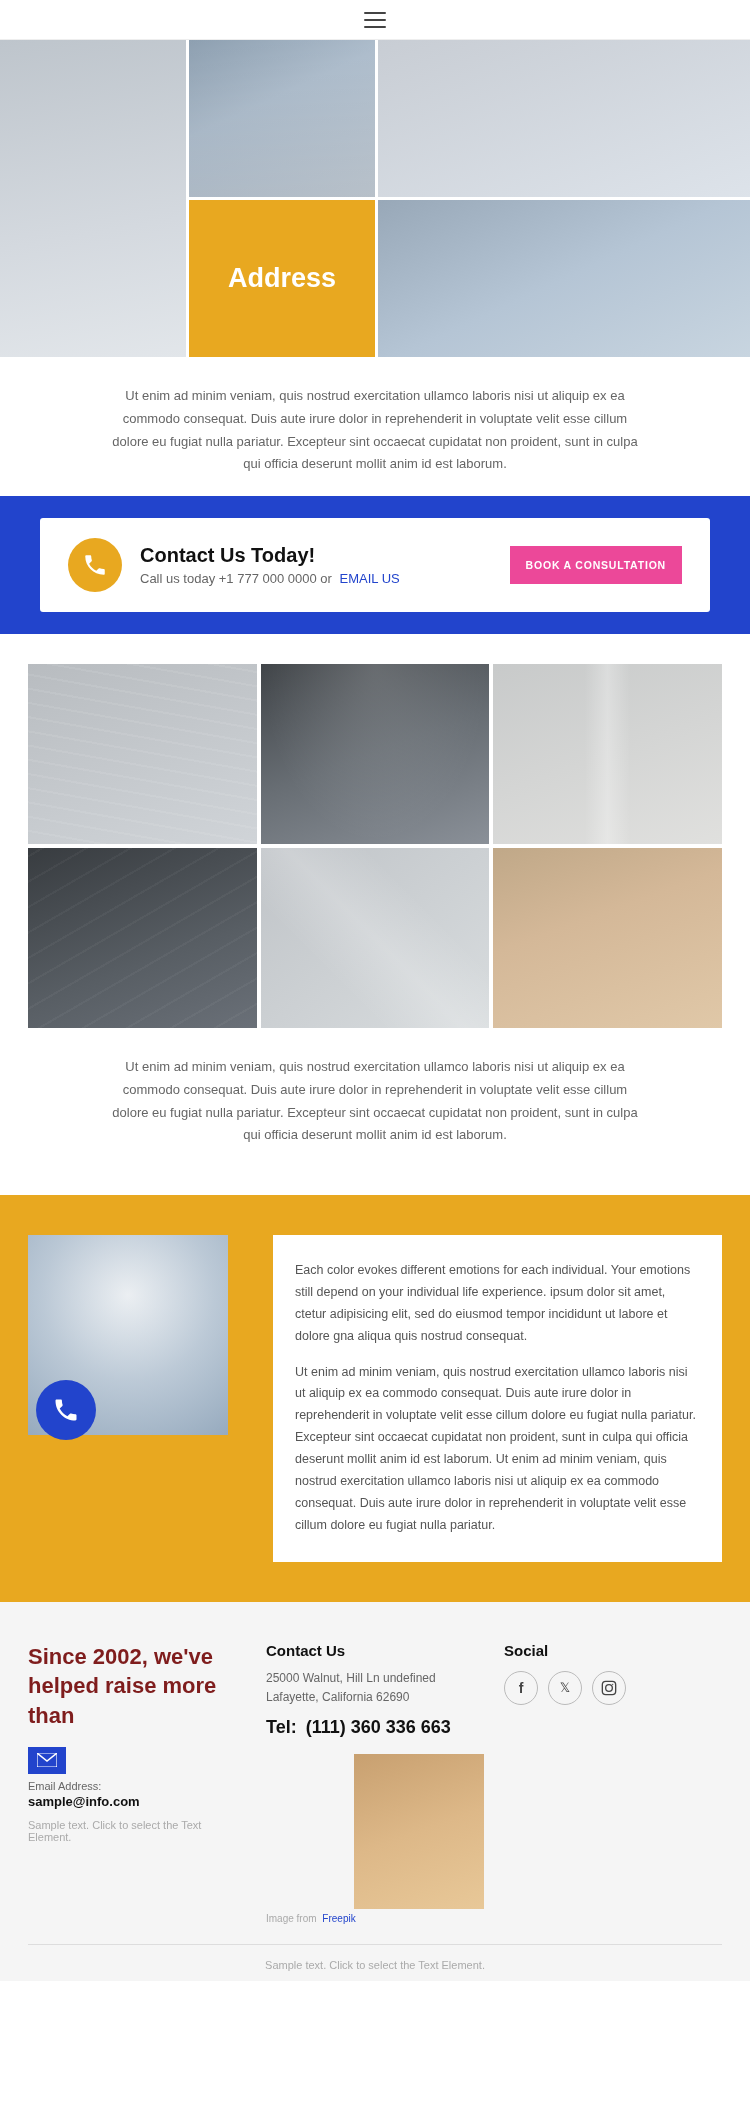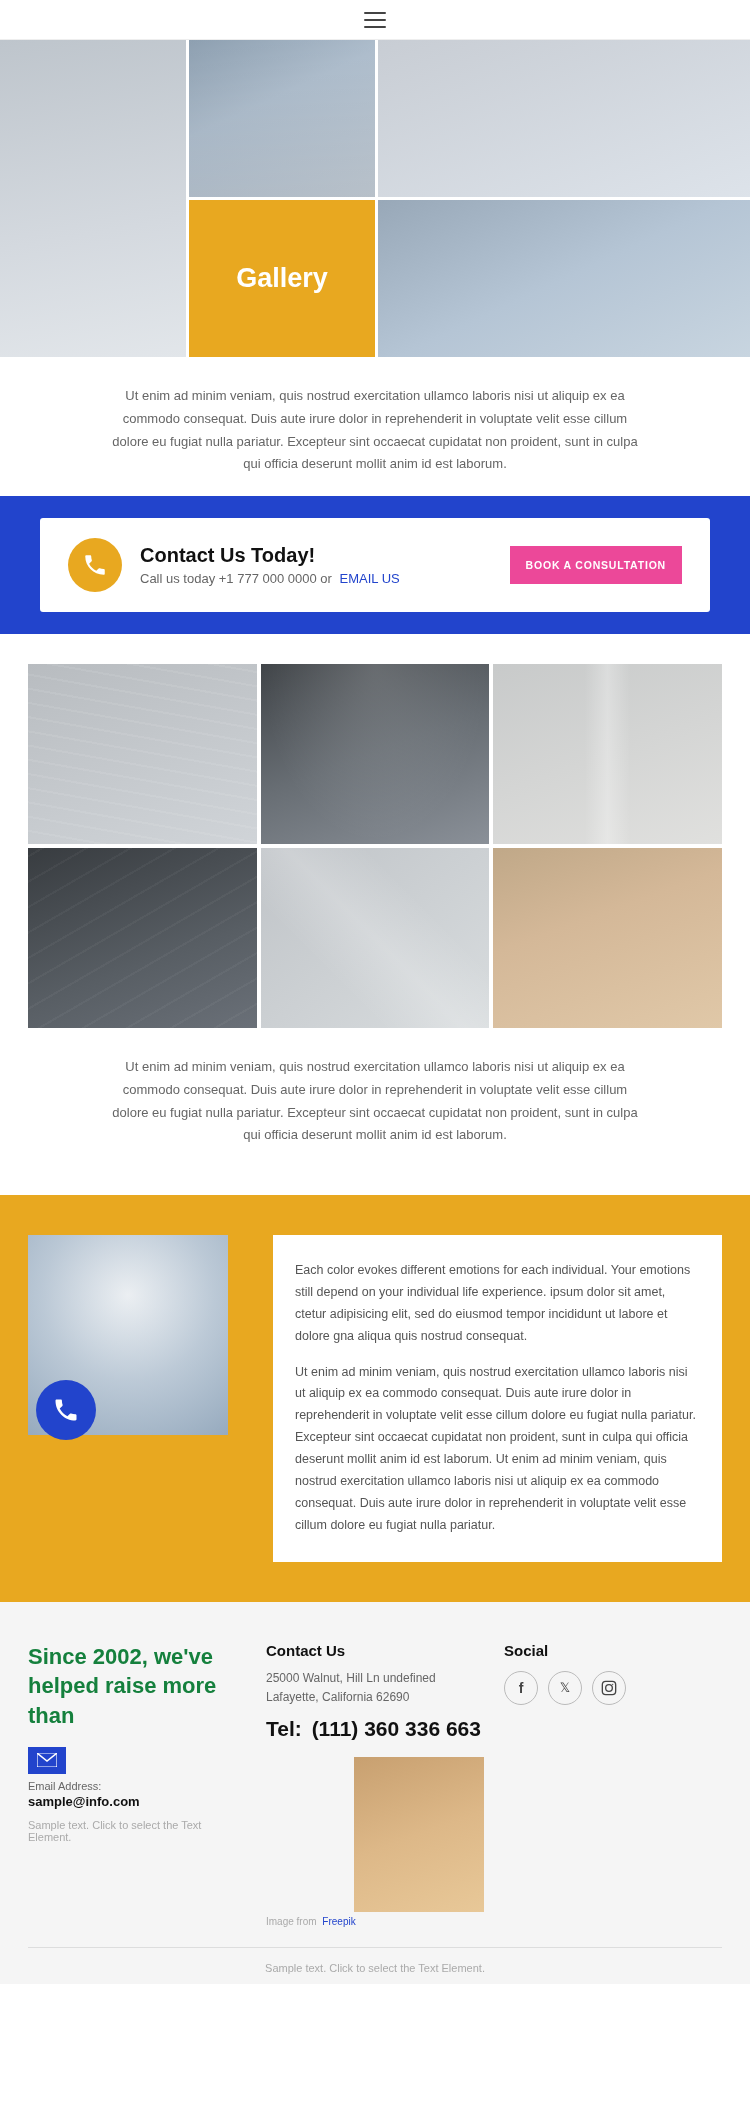--- a/index.html
+++ b/index.html
@@ -26,21 +26,21 @@
 
     <div style="overflow:hidden;background:linear-gradient(155deg,#95a8ba 0%,#b8c8d8 40%,#ccd6e0 100%);position:relative;">
       <div style="position:absolute;inset:0;background:linear-gradient(180deg,rgba(0,0,0,0.05) 0%,rgba(0,0,0,0.1) 100%);"></div>
     </div>
 
     <div style="overflow:hidden;background:linear-gradient(160deg,#c8cdd4 0%,#dde3ea 100%);"></div>
 
     <div style="grid-row:1/3;overflow:hidden;background:linear-gradient(170deg,#bec5cc 0%,#d4d9df 60%,#e2e6ea 100%);"></div>
 
     <div style="background:#E8A820;display:flex;align-items:center;justify-content:center;">
-      <span style="color:#fff;font-size:27px;font-weight:bold;font-family:Arial,sans-serif;">Gallery</span>
+      <span style="color:#fff;font-size:27px;font-weight:bold;font-family:Arial,sans-serif;">Address</span>
     </div>
 
     <div style="overflow:hidden;background:linear-gradient(155deg,#98a8b8 0%,#b5c5d5 50%,#c8d5e0 100%);"></div>
 
   </div>
 
   <div style="padding:28px 110px 20px;text-align:center;font-size:13px;color:#666;line-height:1.75;background:#fff;">
     <p>Ut enim ad minim veniam, quis nostrud exercitation ullamco laboris nisi ut aliquip ex ea commodo consequat. Duis aute irure dolor in reprehenderit in voluptate velit esse cillum dolore eu fugiat nulla pariatur. Excepteur sint occaecat cupidatat non proident, sunt in culpa qui officia deserunt mollit anim id est laborum.</p>
   </div>
 
@@ -110,41 +110,41 @@
       <p>Ut enim ad minim veniam, quis nostrud exercitation ullamco laboris nisi ut aliquip ex ea commodo consequat. Duis aute irure dolor in reprehenderit in voluptate velit esse cillum dolore eu fugiat nulla pariatur. Excepteur sint occaecat cupidatat non proident, sunt in culpa qui officia deserunt mollit anim id est laborum. Ut enim ad minim veniam, quis nostrud exercitation ullamco laboris nisi ut aliquip ex ea commodo consequat. Duis aute irure dolor in reprehenderit in voluptate velit esse cillum dolore eu fugiat nulla pariatur.</p>
     </div>
 
   </div>
 
   <div style="background:#f5f5f5;padding:40px 28px 10px;">
 
     <div style="display:grid;grid-template-columns:1fr 1fr 1fr;gap:20px;margin-bottom:20px;">
 
       <div>
-        <h2 style="font-size:22px;font-weight:bold;color:#15803d;line-height:1.35;margin-bottom:16px;">Since 2002, we've helped raise more than</h2>
+        <h2 style="font-size:22px;font-weight:bold;color:#7f1d1d;line-height:1.35;margin-bottom:16px;">Since 2002, we've helped raise more than</h2>
 
         <div style="display:flex;align-items:center;gap:10px;margin-bottom:6px;">
           <div style="width:38px;height:27px;background:#2244CC;display:flex;align-items:center;justify-content:center;">
             <svg viewBox="0 0 20 14" width="20" height="14" fill="white">
               <rect x="0" y="0" width="20" height="14" rx="1" fill="transparent"></rect>
               <polyline points="0,0 10,8 20,0" fill="none" stroke="white" stroke-width="1.5"></polyline>
               <rect x="0" y="0" width="20" height="14" rx="1" fill="none" stroke="white" stroke-width="1.2"></rect>
             </svg>
           </div>
         </div>
         <p style="font-size:11px;color:#666;margin-bottom:2px;">Email Address:</p>
         <p style="font-size:13px;font-weight:bold;color:#111;margin-bottom:10px;">sample@info.com</p>
 
         <p style="font-size:11px;color:#aaa;margin-top:8px;">Sample text. Click to select the Text Element.</p>
       </div>
 
       <div>
         <h3 style="font-size:15px;font-weight:bold;color:#111;margin-bottom:10px;">Contact Us</h3>
         <p style="font-size:12px;color:#666;line-height:1.6;margin-bottom:10px;">25000 Walnut, Hill Ln undefined Lafayette, California 62690</p>
-        <p style="font-size:21px;font-weight:bold;color:#111;">
+        <p style="font-size:18px;font-weight:bold;color:#111;">
           <span>Tel:</span>
           <span style="margin-left:4px;">(111) 360 336 663</span>
         </p>
         <div style="margin-top:16px;position:relative;">
           <div style="width:130px;height:155px;background:linear-gradient(160deg,#c8a070 0%,#ddb888 50%,#e8c898 100%);margin-left:auto;overflow:hidden;"></div>
           <p style="font-size:10px;color:#aaa;margin-top:4px;">
             <span>Image from</span>
             <a href="#" style="color:#2244CC;text-decoration:none;margin-left:3px;">Freepik</a>
           </p>
         </div>

